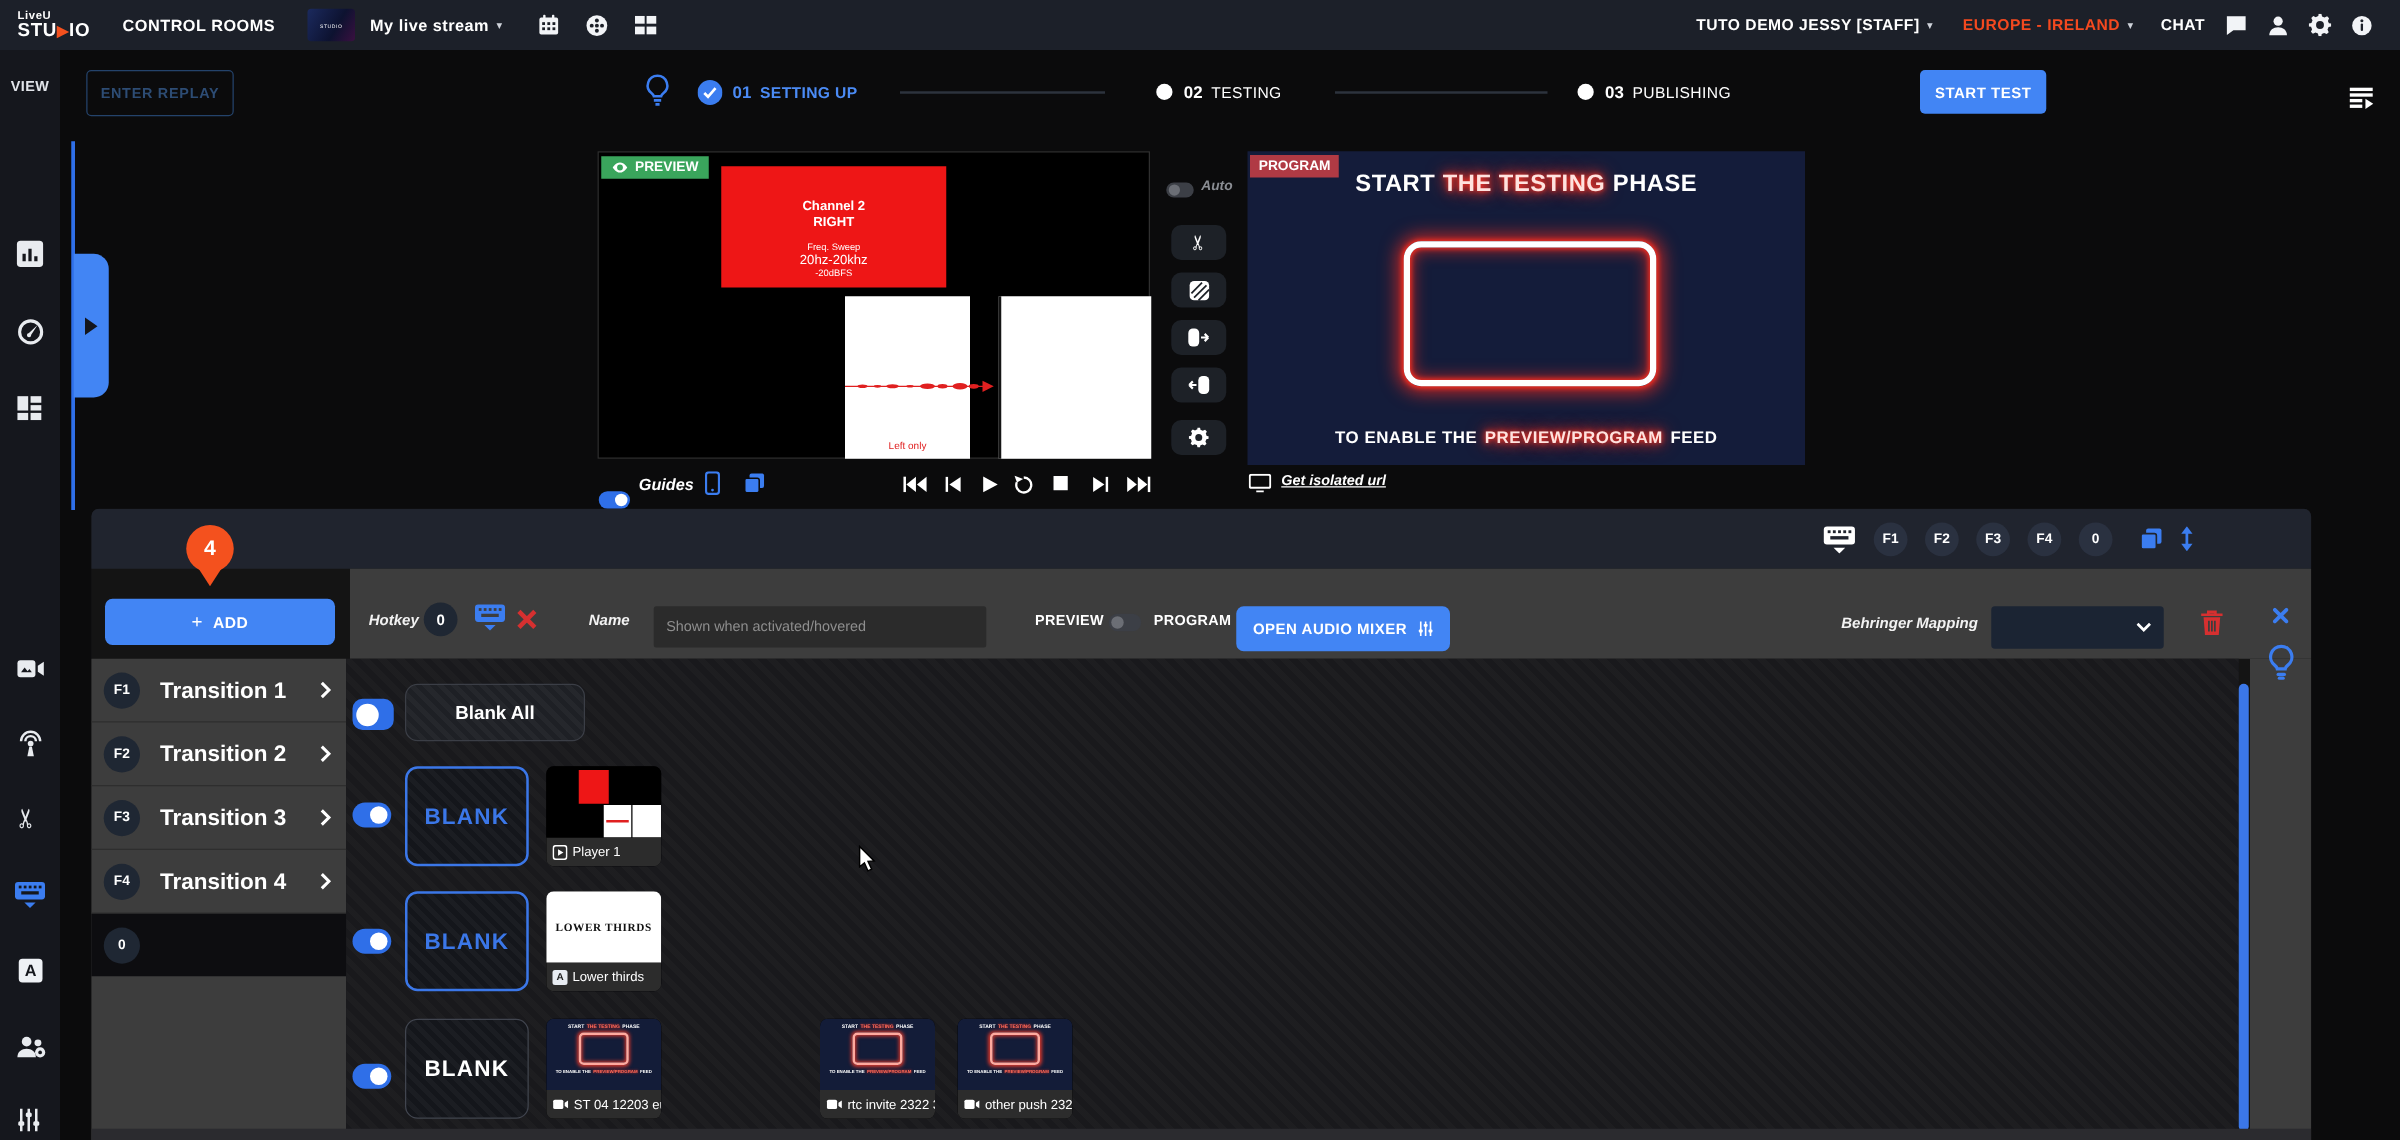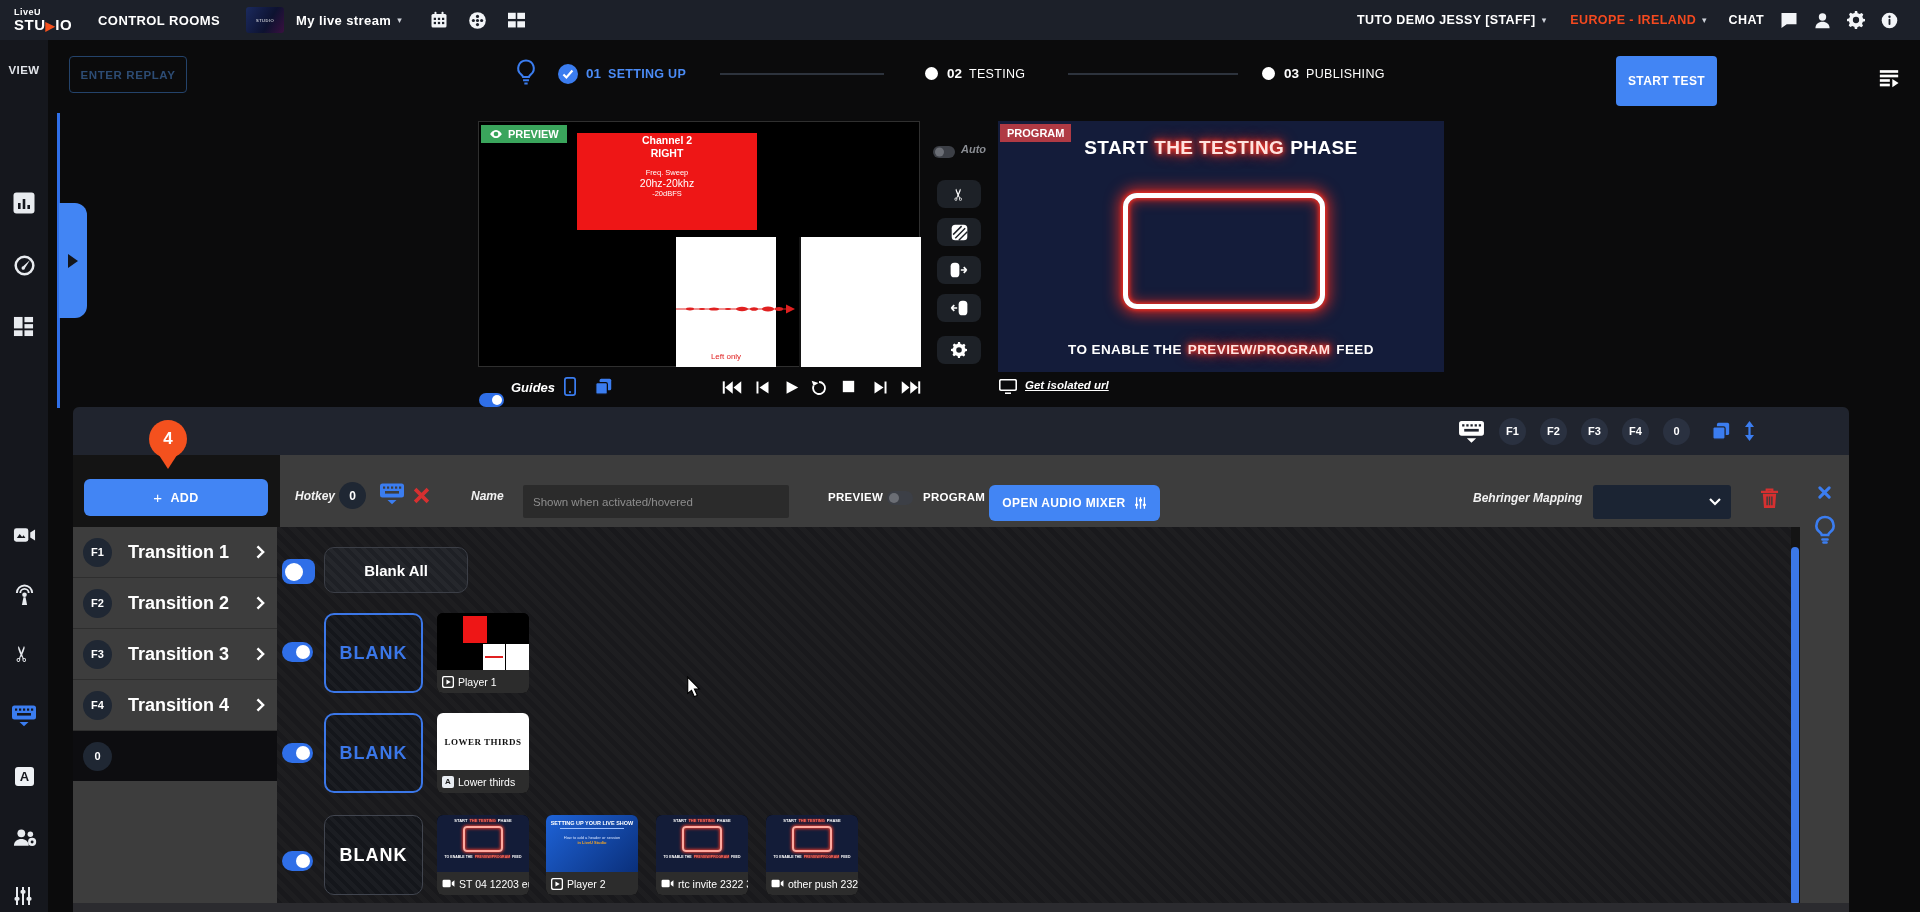--- a/index.html
+++ b/index.html
@@ -30,21 +30,21 @@
   .btn-outline{border:1px solid #24436b;border-radius:4px;color:#2d4c74;font-weight:700;font-size:11.5px;letter-spacing:.6px;display:flex;align-items:center;justify-content:center;background:transparent;}
   .btn-blue{background:#4285f4;border:none;border-radius:4px;color:#fff;font-weight:700;font-size:12px;letter-spacing:.4px;display:flex;align-items:center;justify-content:center;gap:8px;cursor:default;}
   .stepnum{font-weight:800;font-size:13.5px;}
   .steplabel{font-weight:700;font-size:12.5px;letter-spacing:.3px;}
   .stepline{height:2px;background:#2d333d;}
   .stepdot{width:13px;height:13px;border-radius:50%;background:#fff;}
   
   #preview{position:absolute;left:478px;top:121px;width:442px;height:246px;background:#000;border:1px solid #2f2f2f;box-sizing:border-box;}
   .pv-badge{position:absolute;left:2px;top:3px;background:#3aa55c;color:#fff;font-size:11px;font-weight:700;padding:3px 8px;display:flex;align-items:center;gap:5px;}
   .pg-badge{position:absolute;left:2px;top:3px;background:#b03a44;color:#fff;font-size:11px;font-weight:600;padding:3px 7px;}
-  #redsq{position:absolute;left:98px;top:11px;width:180px;height:97px;background:#ee1616;color:#fff;text-align:center;padding-top:1px;box-sizing:border-box;}
+  #redsq{position:absolute;left:98px;top:11px;width:180px;height:97px;background:#ee1616;color:#fff;text-align:center;padding-top:26px;box-sizing:border-box;}
   #redsq .b{font-size:10.5px;font-weight:600;line-height:1.25;}
   #redsq .s{font-size:7.5px;margin-top:8px;}
   #redsq .m{font-size:10.5px;}
   #redsq .s2{font-size:7.5px;}
   .whitepanel{position:absolute;top:115px;height:130px;background:#fff;}
   #program{position:absolute;left:998px;top:121px;width:446px;height:251px;background:#141c3a;}
   .glowline{position:absolute;left:0;width:100%;text-align:center;font-weight:800;letter-spacing:.4px;}
   .glowline span{margin:0 3px;}
   .hl{color:#ffe2de;text-shadow:0 0 4px #ff3525,0 0 9px #ff3525,0 0 15px #ff3525;}
   #neon{position:absolute;left:125px;top:72px;width:192px;height:106px;border:5px solid #fff;border-radius:14px;
@@ -312,21 +312,21 @@
   <div class="abs" style="left:947px;top:66px;display:flex;gap:7px;align-items:baseline;">
     <span class="stepnum">02</span>
       <span class="steplabel" style="font-weight:400;">TESTING</span>
   </div>
   <div class="abs stepline" style="left:1068px;top:73px;width:170px;"></div>
   <div class="abs stepdot" style="left:1262px;top:67px;"></div>
   <div class="abs" style="left:1284px;top:66px;display:flex;gap:7px;align-items:baseline;">
     <span class="stepnum">03</span>
       <span class="steplabel" style="font-weight:400;">PUBLISHING</span>
   </div>
-  <div class="abs btn-blue" style="left:1616px;top:56px;width:101px;height:50px;">START TEST</div>
+  <div class="abs btn-blue" style="left:1536px;top:56px;width:101px;height:35px;">START TEST</div>
   <div class="abs" style="left:1879px;top:69px;color:#fff;">
     <svg width="20" height="19" viewBox="0 0 24 22" fill="currentColor">
         <rect x="1" y="1" width="22" height="3.2"></rect>
         <rect x="1" y="6.4" width="22" height="3.2"></rect>
         <rect x="1" y="11.8" width="12" height="3.2"></rect>
         <rect x="1" y="17.2" width="12" height="3.2"></rect>
         <path d="M16 11.5l7.5 5-7.5 5z"></path>
       </svg>
   </div>
 
@@ -696,37 +696,20 @@
           <span>
               <svg width="13" height="9" viewBox="0 0 24 16" fill="currentColor">
                 <rect x="1" y="1" width="15" height="14" rx="2.5"></rect>
                 <path d="M18 5.5l5-3.3v11.6l-5-3.3z"></path>
               </svg>
             </span>
           <span>ST 04 12203 eu-</span>
         </div>
       </div>
 
-      <div class="thumb" style="left:269px;top:288px;">
-        <div class="img" style="background:linear-gradient(135deg,#1e63d8,#0a2f7a);text-align:center;">
-          <div style="padding-top:5px;font-size:5.5px;font-weight:700;color:#fff;white-space:nowrap;">SETTING UP YOUR LIVE SHOW</div>
-          <div style="margin:2px auto 0;width:70%;height:1px;background:#9fc1ff;"></div>
-          <div style="margin-top:6px;font-size:4px;color:#d4e2ff;">How to add a header or session</div>
-          <div style="font-size:4px;color:#f5a623;font-weight:700;">in LiveU Studio</div>
-        </div>
-        <div class="cap">
-          <span>
-              <svg width="12" height="12" viewBox="0 0 14 14" fill="currentColor">
-                <rect x=".7" y=".7" width="12.6" height="12.6" rx="2.4" fill="none" stroke="currentColor" stroke-width="1.6"></rect>
-                <path d="M5.2 4l5 3-5 3z"></path>
-              </svg>
-            </span>
-          <span>Player 2</span>
-        </div>
-      </div>
 
       <div class="thumb" style="left:379px;top:288px;">
         <div class="img mini-navy">
           <div class="mini-title"><span>START</span><span class="mini-hl">THE TESTING</span><span>PHASE</span></div>
           <div class="mini-rect"></div>
           <div class="mini-foot"><span>TO ENABLE THE</span><span class="mini-hl">PREVIEW/PROGRAM</span><span>FEED</span></div>
         </div>
         <div class="cap">
           <span>
               <svg width="13" height="9" viewBox="0 0 24 16" fill="currentColor">

